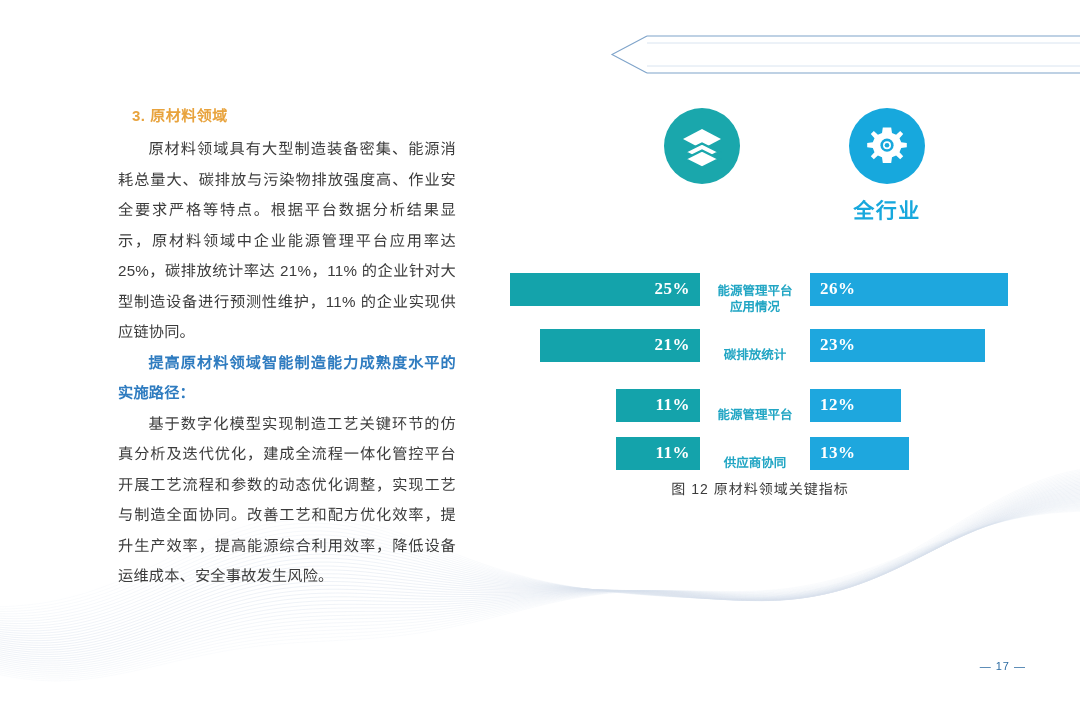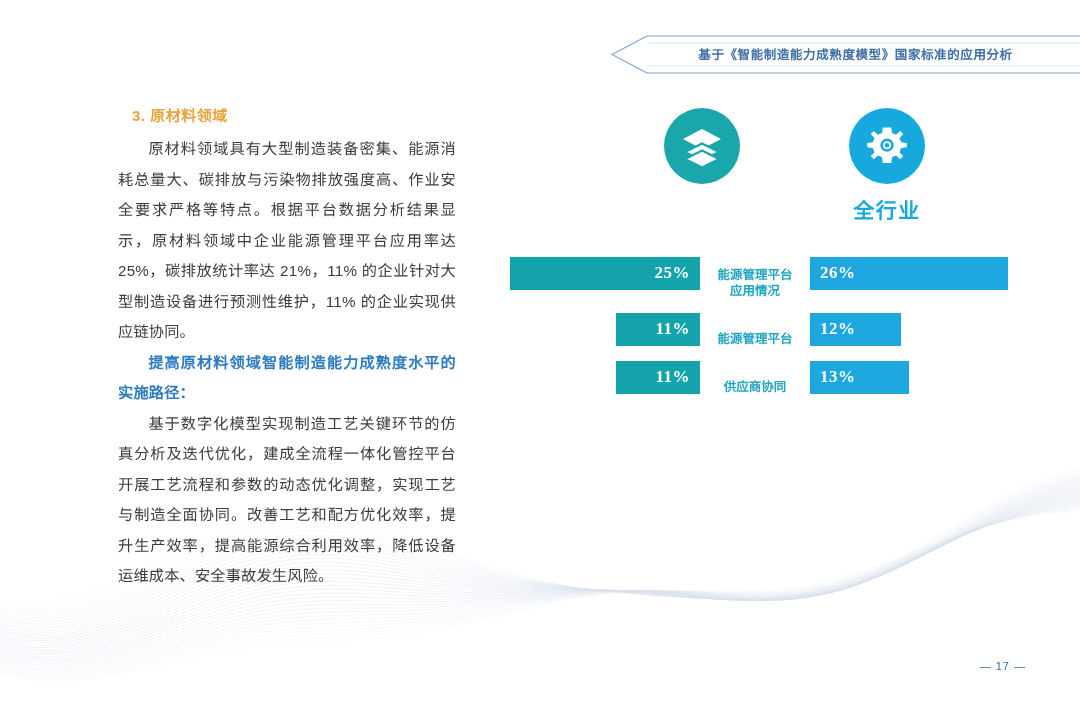--- a/index.html
+++ b/index.html
@@ -125,21 +125,21 @@
     font-weight: bold;
     letter-spacing: 1.5px;
   }
   #icon-title-left  { color: #1aa7ac; }
   #icon-title-right { color: #17a8dd; }
 
   
   #bar-chart {
     position: absolute;
     left: 0;
-    top: 139px;
+    top: 155px;
     width: 530px;
   }
   .bar-row {
     display: flex;
     align-items: center;
     width: 100%;
   }
   .bar-side {
     display: flex;
     align-items: center;
@@ -249,21 +249,20 @@
 </svg>
 
 <div id="running-header">
   <svg class="hdr-svg" width="480" height="48" viewBox="0 0 480 48" aria-hidden="true">
     <polyline points="47,3 480,3" stroke="#7fa4ca" stroke-width="1.1" fill="none"></polyline>
     <polyline points="47,40 480,40" stroke="#7fa4ca" stroke-width="1.1" fill="none"></polyline>
     <polyline points="47,3 12,21.5 47,40" stroke="#7fa4ca" stroke-width="1.1" fill="none" stroke-linejoin="miter"></polyline>
     <polyline points="47,10 480,10" stroke="#cfddec" stroke-width="0.8" fill="none"></polyline>
     <polyline points="47,33 480,33" stroke="#cfddec" stroke-width="0.8" fill="none"></polyline>
   </svg>
-  <div class="hdr-text">基于《智能制造能力成熟度模型》国家标准的应用分析</div>
 </div>
 
 <div id="article-column">
   <div id="section-heading">3. 原材料领域</div>
 
   <p class="para indent">原材料领域具有大型制造装备密集、能源消耗总量大、碳排放与污染物排放强度高、作业安全要求严格等特点。根据平台数据分析结果显示，原材料领域中企业能源管理平台应用率达 25%，碳排放统计率达 21%，11% 的企业针对大型制造设备进行预测性维护，11% 的企业实现供应链协同。</p>
 
   <p class="para indent highlight">提高原材料领域智能制造能力成熟度水平的实施路径：</p>
 
   <p class="para indent">基于数字化模型实现制造工艺关键环节的仿真分析及迭代优化，建成全流程一体化管控平台开展工艺流程和参数的动态优化调整，实现工艺与制造全面协同。改善工艺和配方优化效率，提升生产效率，提高能源综合利用效率，降低设备运维成本、安全事故发生风险。</p>
@@ -305,20 +304,35 @@
         <div class="center-label">
           <div>能源管理平台</div>
           <div>应用情况</div>
         </div>
         <div class="bar-side right">
           <div class="bar right" style="width: 198px; background: rgb(30, 167, 222); text-align: right;">
             <span class="bar-value">26%</span>
           </div>
         </div>
       </div>
+      <div class="bar-row" style="margin-bottom: 24px;">
+        <div class="bar-side left">
+          <div class="bar left" style="width: 160px; background: rgb(20, 163, 171);">
+            <span class="bar-value">21%</span>
+          </div>
+        </div>
+        <div class="center-label">
+          <div>碳排放统计</div>
+        </div>
+        <div class="bar-side right">
+          <div class="bar right" style="width: 175px; background: rgb(30, 167, 222);">
+            <span class="bar-value">23%</span>
+          </div>
+        </div>
+      </div>
       <div class="bar-row" style="margin-bottom: 12px;">
         <div class="bar-side left">
           <div class="bar left" style="width: 84px; background: rgb(20, 163, 171);">
             <span class="bar-value">11%</span>
           </div>
         </div>
         <div class="center-label">
           <div>能源管理平台</div>
         </div>
         <div class="bar-side right">
@@ -337,15 +351,16 @@
           <div>供应商协同</div>
         </div>
         <div class="bar-side right">
           <div class="bar right" style="width: 99px; background: rgb(30, 167, 222);">
             <span class="bar-value">13%</span>
           </div>
         </div>
       </div>
     </div>
 
+  <div id="figure-caption">图 12  原材料领域关键指标</div>
 </div>
 
 <div id="page-number">— 17 —</div>
 
 </body></html>

